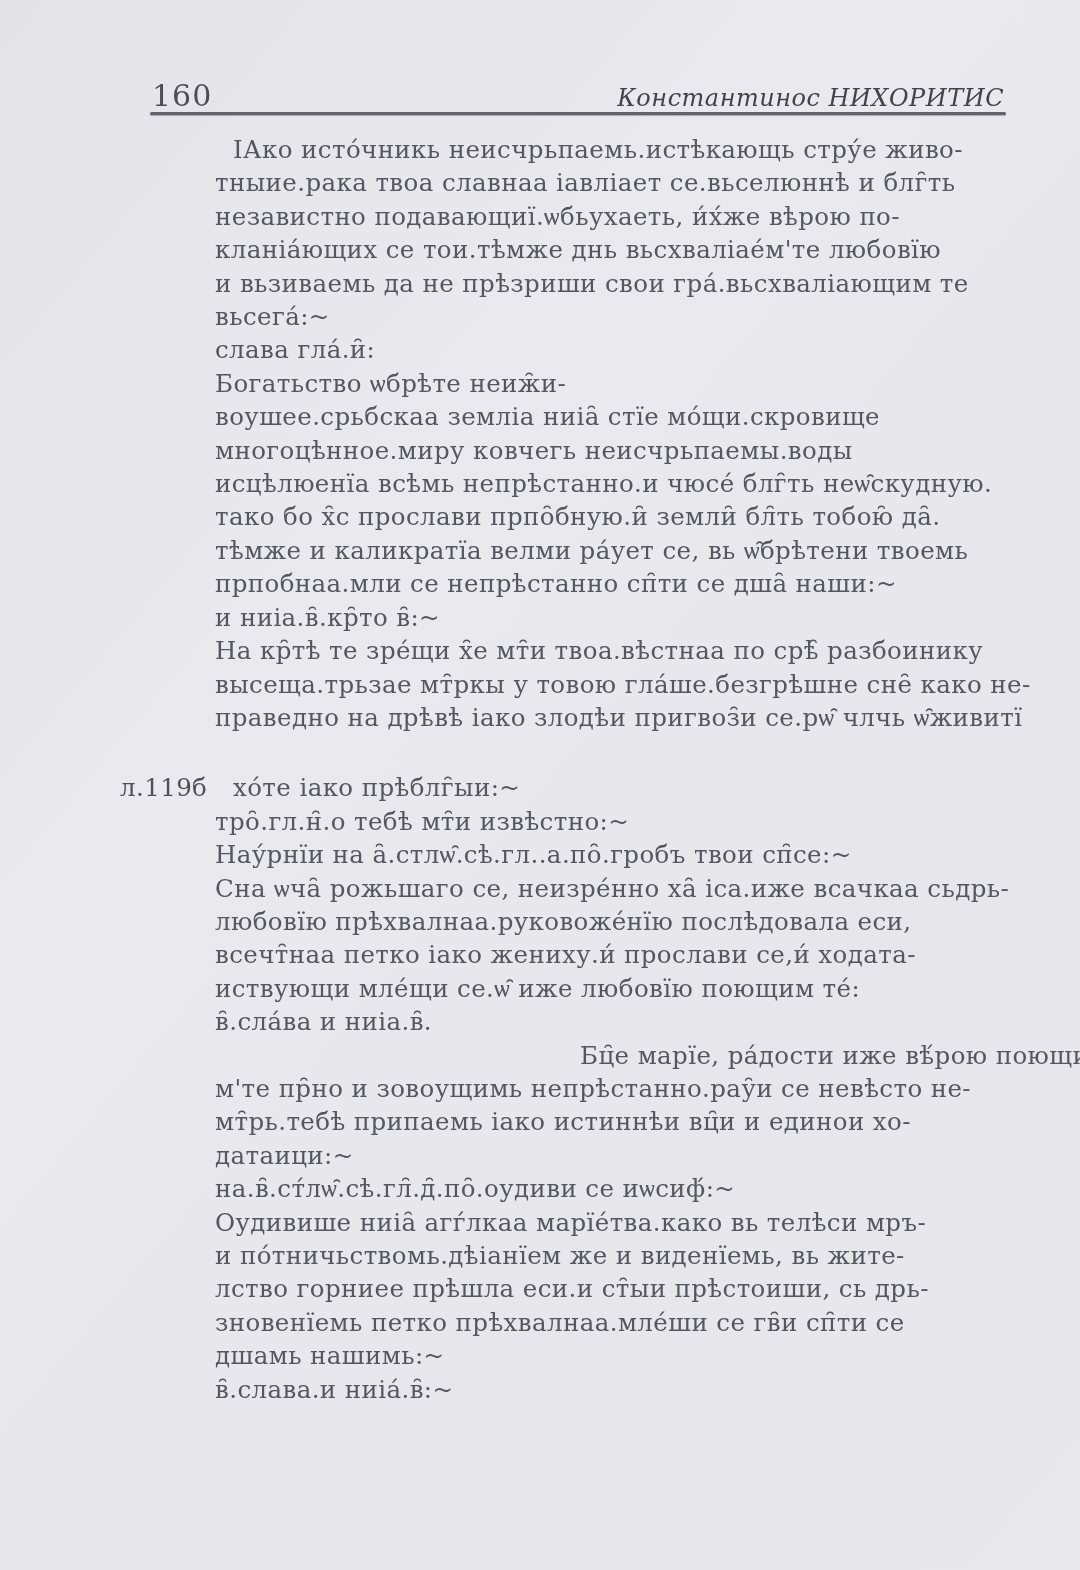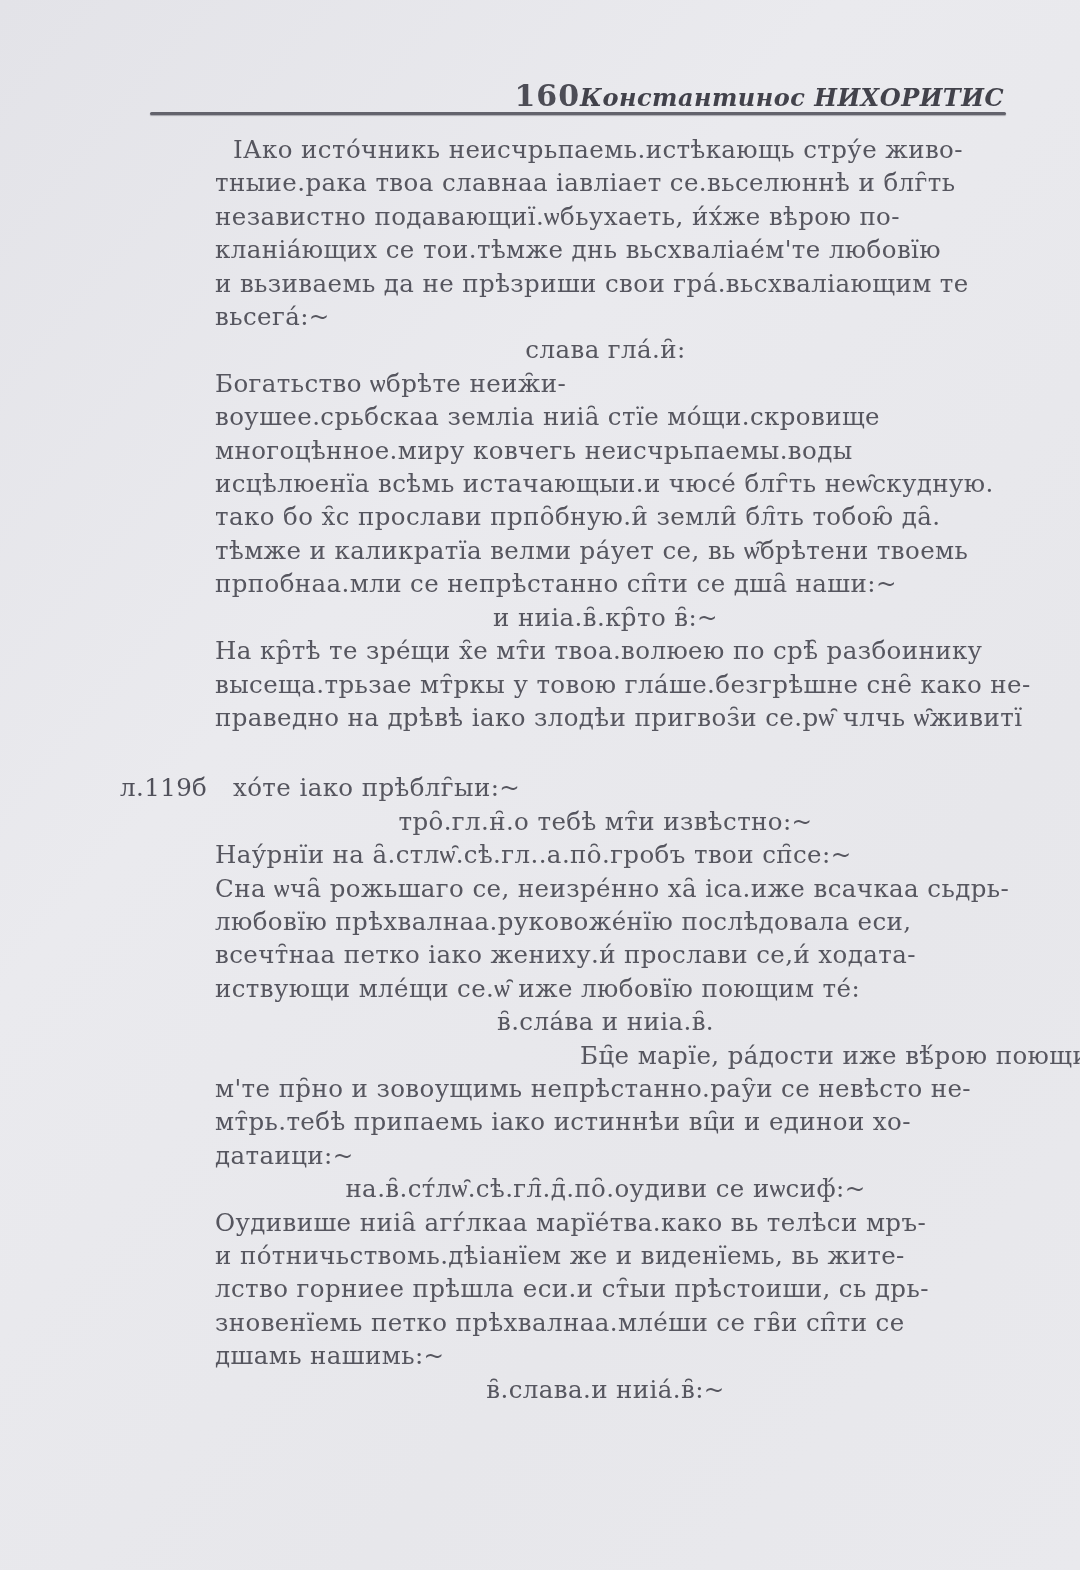--- a/index.html
+++ b/index.html
@@ -7,36 +7,36 @@
     position:relative;
     width:1080px;height:1570px;
     margin:0 auto;
     background:linear-gradient(130deg,#e3e3e8 0%,#eaeaee 35%,#e7e7eb 70%,#e9e9ed 100%);
     font-family:"DejaVu Serif","Liberation Serif",serif;
     color:#55555e;
     overflow:hidden;
   }
   .hdr{
     position:absolute;left:152px;right:76px;top:78px;
-    display:flex;justify-content:flex-end;align-items:baseline;font-weight:bold;
+    display:flex;justify-content:space-between;align-items:baseline;
   }
   .pagenum{font-size:30px;color:#4d4d56;letter-spacing:1px;}
   .runhead{font-style:italic;font-size:24px;color:#42424b;letter-spacing:.5px;}
   .rule{
     position:absolute;left:150px;right:74px;top:112px;height:3px;
     background:#63636c;border-radius:2px;box-shadow:0 1px 1px rgba(90,90,100,.45);
   }
   .body-text{
     position:absolute;left:120px;right:84px;top:133px;
     font-size:24.5px;line-height:33.4px;letter-spacing:.4px;
     color:#56565f;
   }
   .ln{white-space:nowrap;padding-left:95px;}
   .ln.first{padding-left:113px;}
-  .ln.center{text-align:center;}
+  .ln.center{}
   .ln.indent{padding-left:460px;}
   .ln.folio{display:flex;padding-left:0;margin-top:37px;}
   .folio-lbl{flex:none;width:113px;color:#50505a;}
 </style>
 </head>
 <body>
 
 <div class="page">
   <div class="hdr">
     <span class="pagenum">160</span>
@@ -47,26 +47,26 @@
       <div class="ln first">ІАко исто́чникь неисчрьпаемь.истѣкающь стру́е живо-</div>
       <div class="ln normal">тныие.рака твоа славнаа іавліает се.вьселюннѣ и блг̑ть</div>
       <div class="ln normal">независтно подавающиї.ѡбьухаеть, и́х́же вѣрою по-</div>
       <div class="ln normal">кланіа́ющих се тои.тѣмже днь вьсхваліае́м'те любовїю</div>
       <div class="ln normal">и вьзиваемь да не прѣзриши свои гра́.вьсхваліающим те</div>
       <div class="ln normal">вьсега́:~</div>
       <div class="ln center">слава гла́.и̑:</div>
       <div class="ln normal">Богатьство ѡбрѣте неиж̑и-</div>
       <div class="ln normal">воушее.срьбскаа земліа ниіа̑ стїе мо́щи.скровище</div>
       <div class="ln normal">многоцѣнное.миру ковчегь неисчрьпаемы.воды</div>
-      <div class="ln normal">исцѣлюенїа всѣмь истачающыи.и чюсе́ блг̑ть неѡ̑скудную.</div>
+      <div class="ln normal">исцѣлюенїа всѣмь непрѣстанно.и чюсе́ блг̑ть неѡ̑скудную.</div>
       <div class="ln normal">тако бо х̑с прослави прпо̑бную.и̑ земли̑ бл̑ть тобою̑ да̑.</div>
       <div class="ln normal">тѣмже и каликратїа велми ра́ует се, вь ѡ̑брѣтени твоемь</div>
       <div class="ln normal">прпобнаа.мли се непрѣстанно сп̑ти се дша̑ наши:~</div>
       <div class="ln center">и ниіа.в̑.кр̑то в̑:~</div>
-      <div class="ln normal">На кр̑тѣ те зре́щи х̑е мт̑и твоа.волюею по срѣ̑ разбоинику</div>
+      <div class="ln normal">На кр̑тѣ те зре́щи х̑е мт̑и твоа.вѣстнаа по срѣ̑ разбоинику</div>
       <div class="ln normal">высеща.трьзае мт̑ркы у товою гла́ше.безгрѣшне сне̑ како не-</div>
       <div class="ln normal">праведно на дрѣвѣ іако злодѣи пригвоз̑и се.рѡ̑ члчь ѡ̑живитї</div>
       <div class="ln folio">
         <span class="folio-lbl">л.119б</span>
         <span>хо́те іако прѣблг̑ыи:~</span>
       </div>
       <div class="ln center">тро̑.гл.н̑.о тебѣ мт̑и извѣстно:~</div>
       <div class="ln normal">Нау́рнїи на а̑.стлѡ̑.сѣ.гл..а.по̑.гробъ твои сп̑се:~</div>
       <div class="ln normal">Сна ѡча̑ рожьшаго се, неизре́нно ха̑ іса.иже всачкаа сьдрь-</div>
       <div class="ln normal">любовїю прѣхвалнаа.руковоже́нїю послѣдовала еси,</div>

